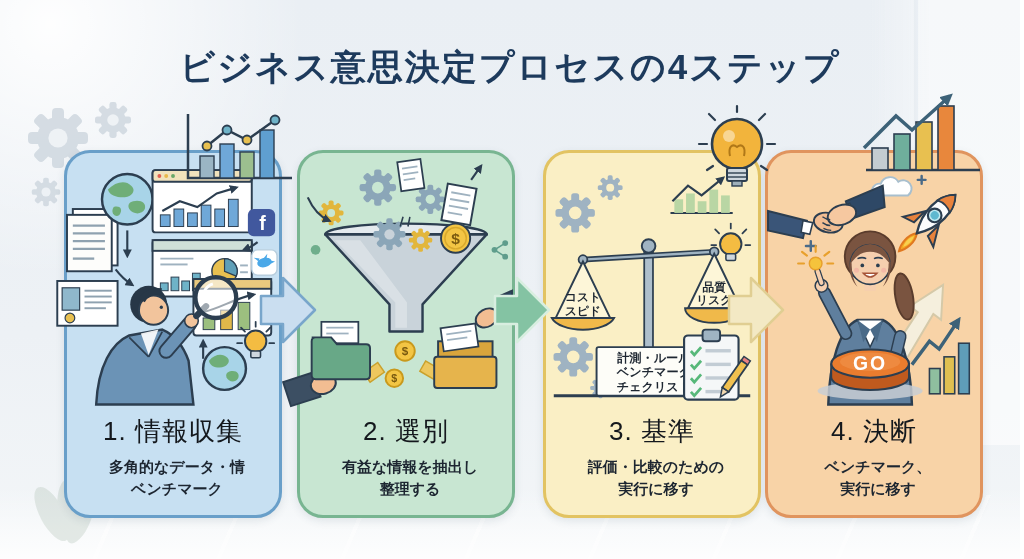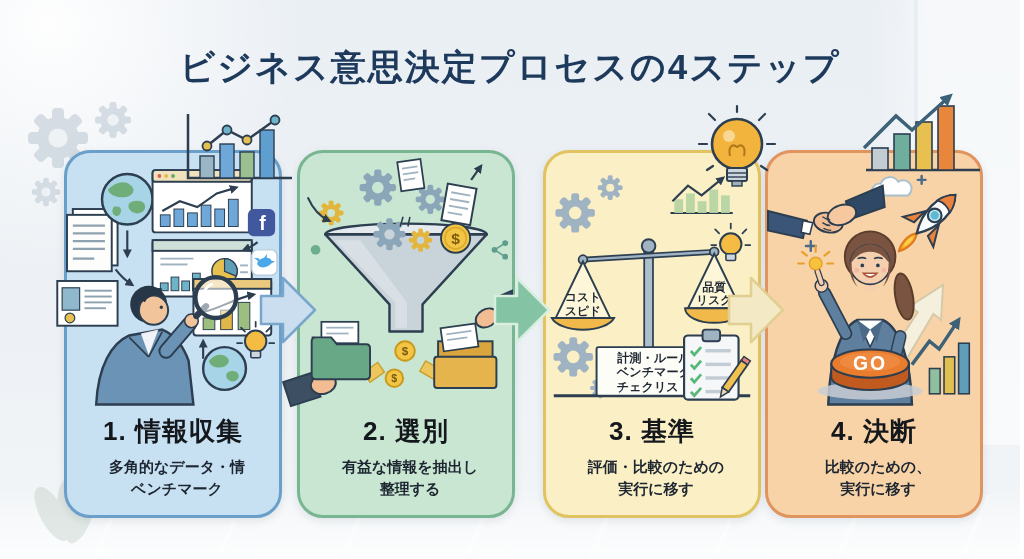--- a/index.html
+++ b/index.html
@@ -19,21 +19,21 @@
   .page-title{position:absolute;left:0;top:44px;width:100%;text-align:center;
         font-size:35px;font-weight:800;letter-spacing:2px;color:#1d3a5c;}
   .panel{position:absolute;top:150px;width:218px;height:368px;border-radius:26px;
         border:3px solid;box-sizing:border-box;z-index:1;
         box-shadow:0 3px 8px rgba(60,80,100,.12);}
   .panel-1{left:64px;background:#c7e0f2;border-color:#699fc9;}
   .panel-2{left:297px;background:#c8e6d2;border-color:#78b591;}
   .panel-3{left:543px;background:#faefc5;border-color:#e2c362;}
   .panel-4{left:765px;background:#f8d3a7;border-color:#e0945e;}
   .illus{display:block;width:212px;height:255px;margin:0 auto;overflow:visible;}
-  .panel-title{font-size:26px;font-weight:700;color:#14181d;text-align:center;margin-top:6px;letter-spacing:1px;}
+  .panel-title{font-size:26px;font-weight:400;color:#14181d;text-align:center;margin-top:6px;letter-spacing:1px;}
   .panel-desc{font-size:15px;font-weight:700;color:#1d2631;text-align:center;line-height:1.45;margin-top:7px;padding-left:8px;}
   .flow-arrow{position:absolute;top:270px;width:60px;height:80px;z-index:3;}
   .deco{position:absolute;z-index:2;overflow:visible;}
   .deco-behind{position:absolute;z-index:0;overflow:visible;}
   svg text{font-family:"Liberation Sans","DejaVu Sans",sans-serif;}
 </style>
 </head>
 <body>
 
 <svg width="0" height="0" style="position:absolute" aria-hidden="true">
@@ -542,21 +542,21 @@
       <g>
         <ellipse cx="105" cy="241" rx="54" ry="9" fill="#c9ced4" opacity=".85"></ellipse>
         <path d="M65,214 L65,227 A40,13 0 0 0 145,227 L145,214 Z" fill="#c05a1e" stroke="#2c3e50" stroke-width="2"></path>
         <ellipse cx="105" cy="213" rx="40" ry="14.5" fill="#ea7c2e" stroke="#2c3e50" stroke-width="2.2"></ellipse>
         <ellipse cx="105" cy="211" rx="31" ry="9.5" fill="#f09048" opacity=".7"></ellipse>
         <text x="105" y="220" text-anchor="middle" font-size="20" font-weight="bold" letter-spacing="2" fill="#ffffff">GO</text>
       </g>
     </svg>
     <div class="panel-title">4. 決断</div>
     <div class="panel-desc">
-      <span>比較のための、</span><br>
+      <span>ベンチマーク、</span><br>
       <span>実行に移す</span>
     </div>
   </div>
 
   <svg class="flow-arrow" style="left:259px" viewBox="0 0 60 80">
     <path d="M2,26 L24,26 L24,8 L56,40 L24,72 L24,54 L2,54 Z" fill="#cadef0" stroke="#79a6cb" stroke-width="2.5" stroke-linejoin="round"></path>
   </svg>
   <svg class="flow-arrow" style="left:493px" viewBox="0 0 60 80">
     <path d="M2,26 L24,26 L24,8 L56,40 L24,72 L24,54 L2,54 Z" fill="#84c3a3" stroke="#d8eee0" stroke-width="2.5" stroke-linejoin="round"></path>
   </svg>

